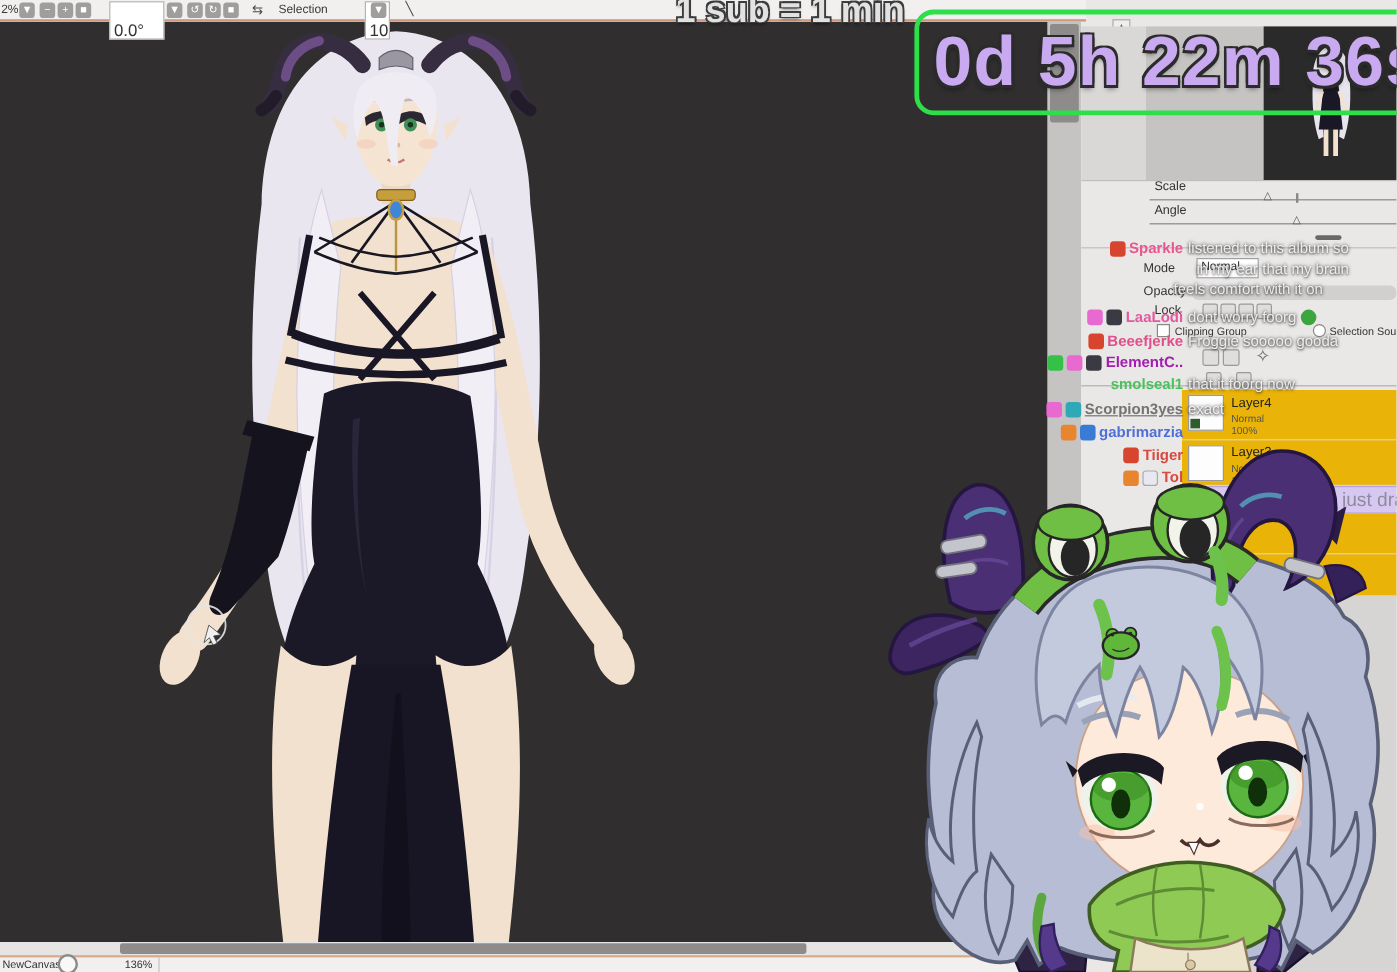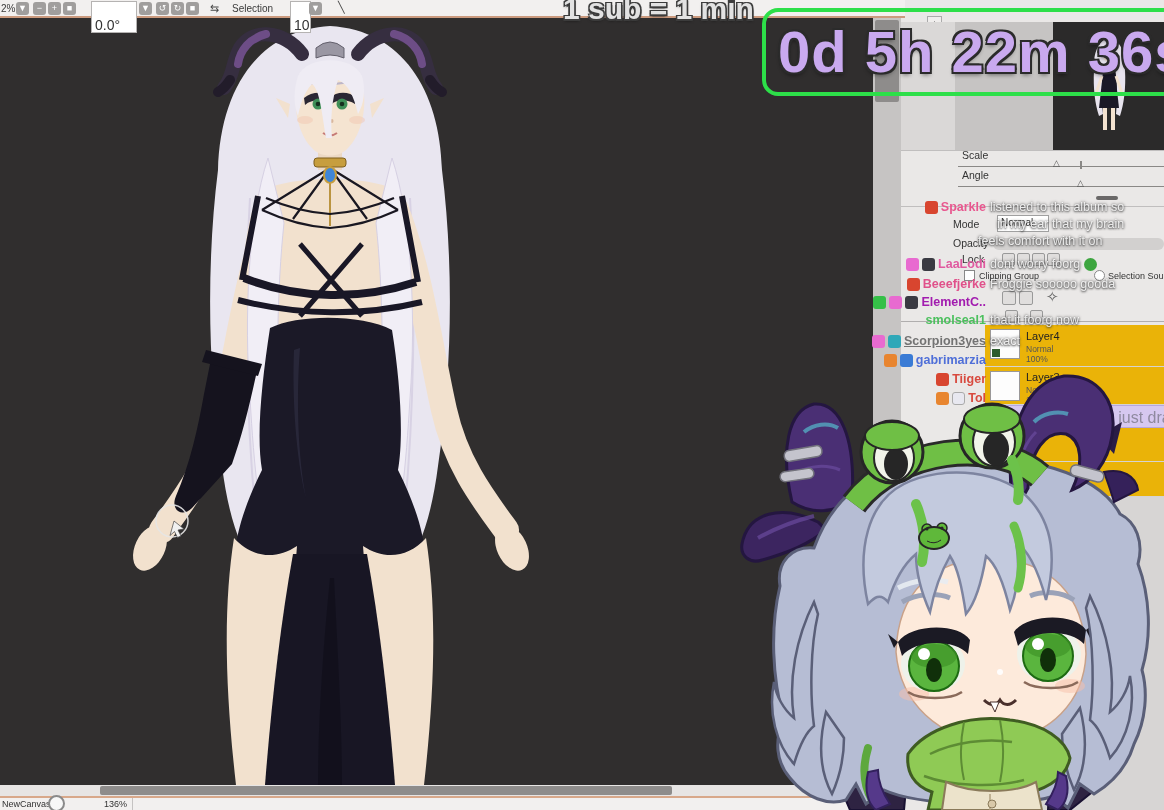--- a/index.html
+++ b/index.html
@@ -106,21 +106,21 @@
     <span class="tb-btn" style="left:33px">−</span>
     <span class="tb-btn" style="left:48px">+</span>
     <span class="tb-btn" style="left:63px">■</span>
     <span class="tb-field" style="left:91px; width:46px">0.0°</span>
     <span class="tb-btn" style="left:139px">▼</span>
     <span class="tb-btn" style="left:156px">↺</span>
     <span class="tb-btn" style="left:171px">↻</span>
     <span class="tb-btn" style="left:186px">■</span>
     <span class="tb-icon" style="left:210px">⇆</span>
     <span class="tb-txt" style="left:232px">Selection</span>
-    <span class="tb-field" style="left:290px; width:21px">10</span>
+    <span class="tb-field" style="left:304px; width:21px">10</span>
     <span class="tb-btn" style="left:309px">▼</span>
     <span class="tb-icon" style="left:338px; top:1px">╲</span>
   </div>
 
   <div class="canvas">
     <svg width="873" height="767" viewBox="0 0 873 767">
 
       <path d="M330,8 C258,12 220,72 218,152 C206,248 208,356 222,448 C228,496 240,532 256,552 C268,544 268,520 264,492 C262,520 272,546 284,556 C292,548 292,528 288,504 C290,530 300,552 312,558 L348,558 C360,552 370,530 372,504 C368,528 368,548 376,556 C388,546 398,520 396,492 C392,520 392,544 404,552 C420,532 432,496 438,448 C452,356 454,248 442,152 C440,72 402,12 330,8 Z" fill="#e9e6f0"></path>
       <path d="M250,180 C244,280 246,400 256,500" stroke="#d8d2e4" stroke-width="2" fill="none"></path>
       <path d="M410,180 C416,280 414,400 404,500" stroke="#d8d2e4" stroke-width="2" fill="none"></path>

